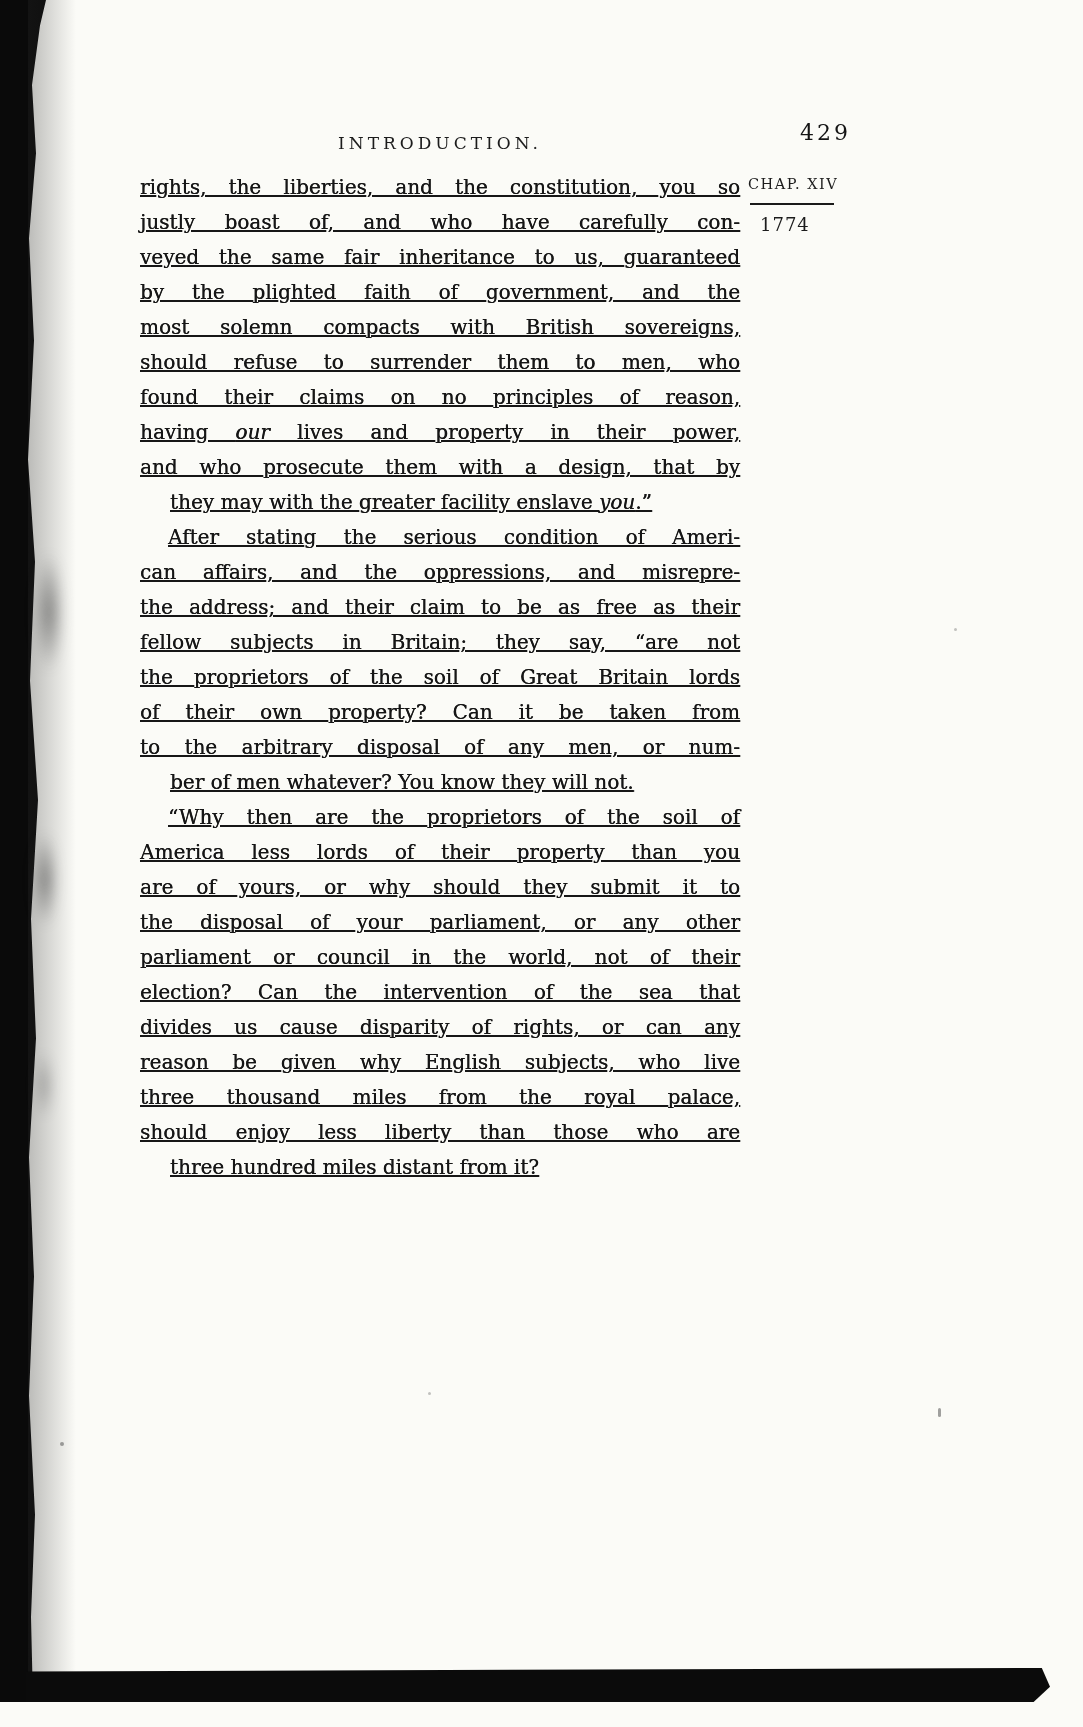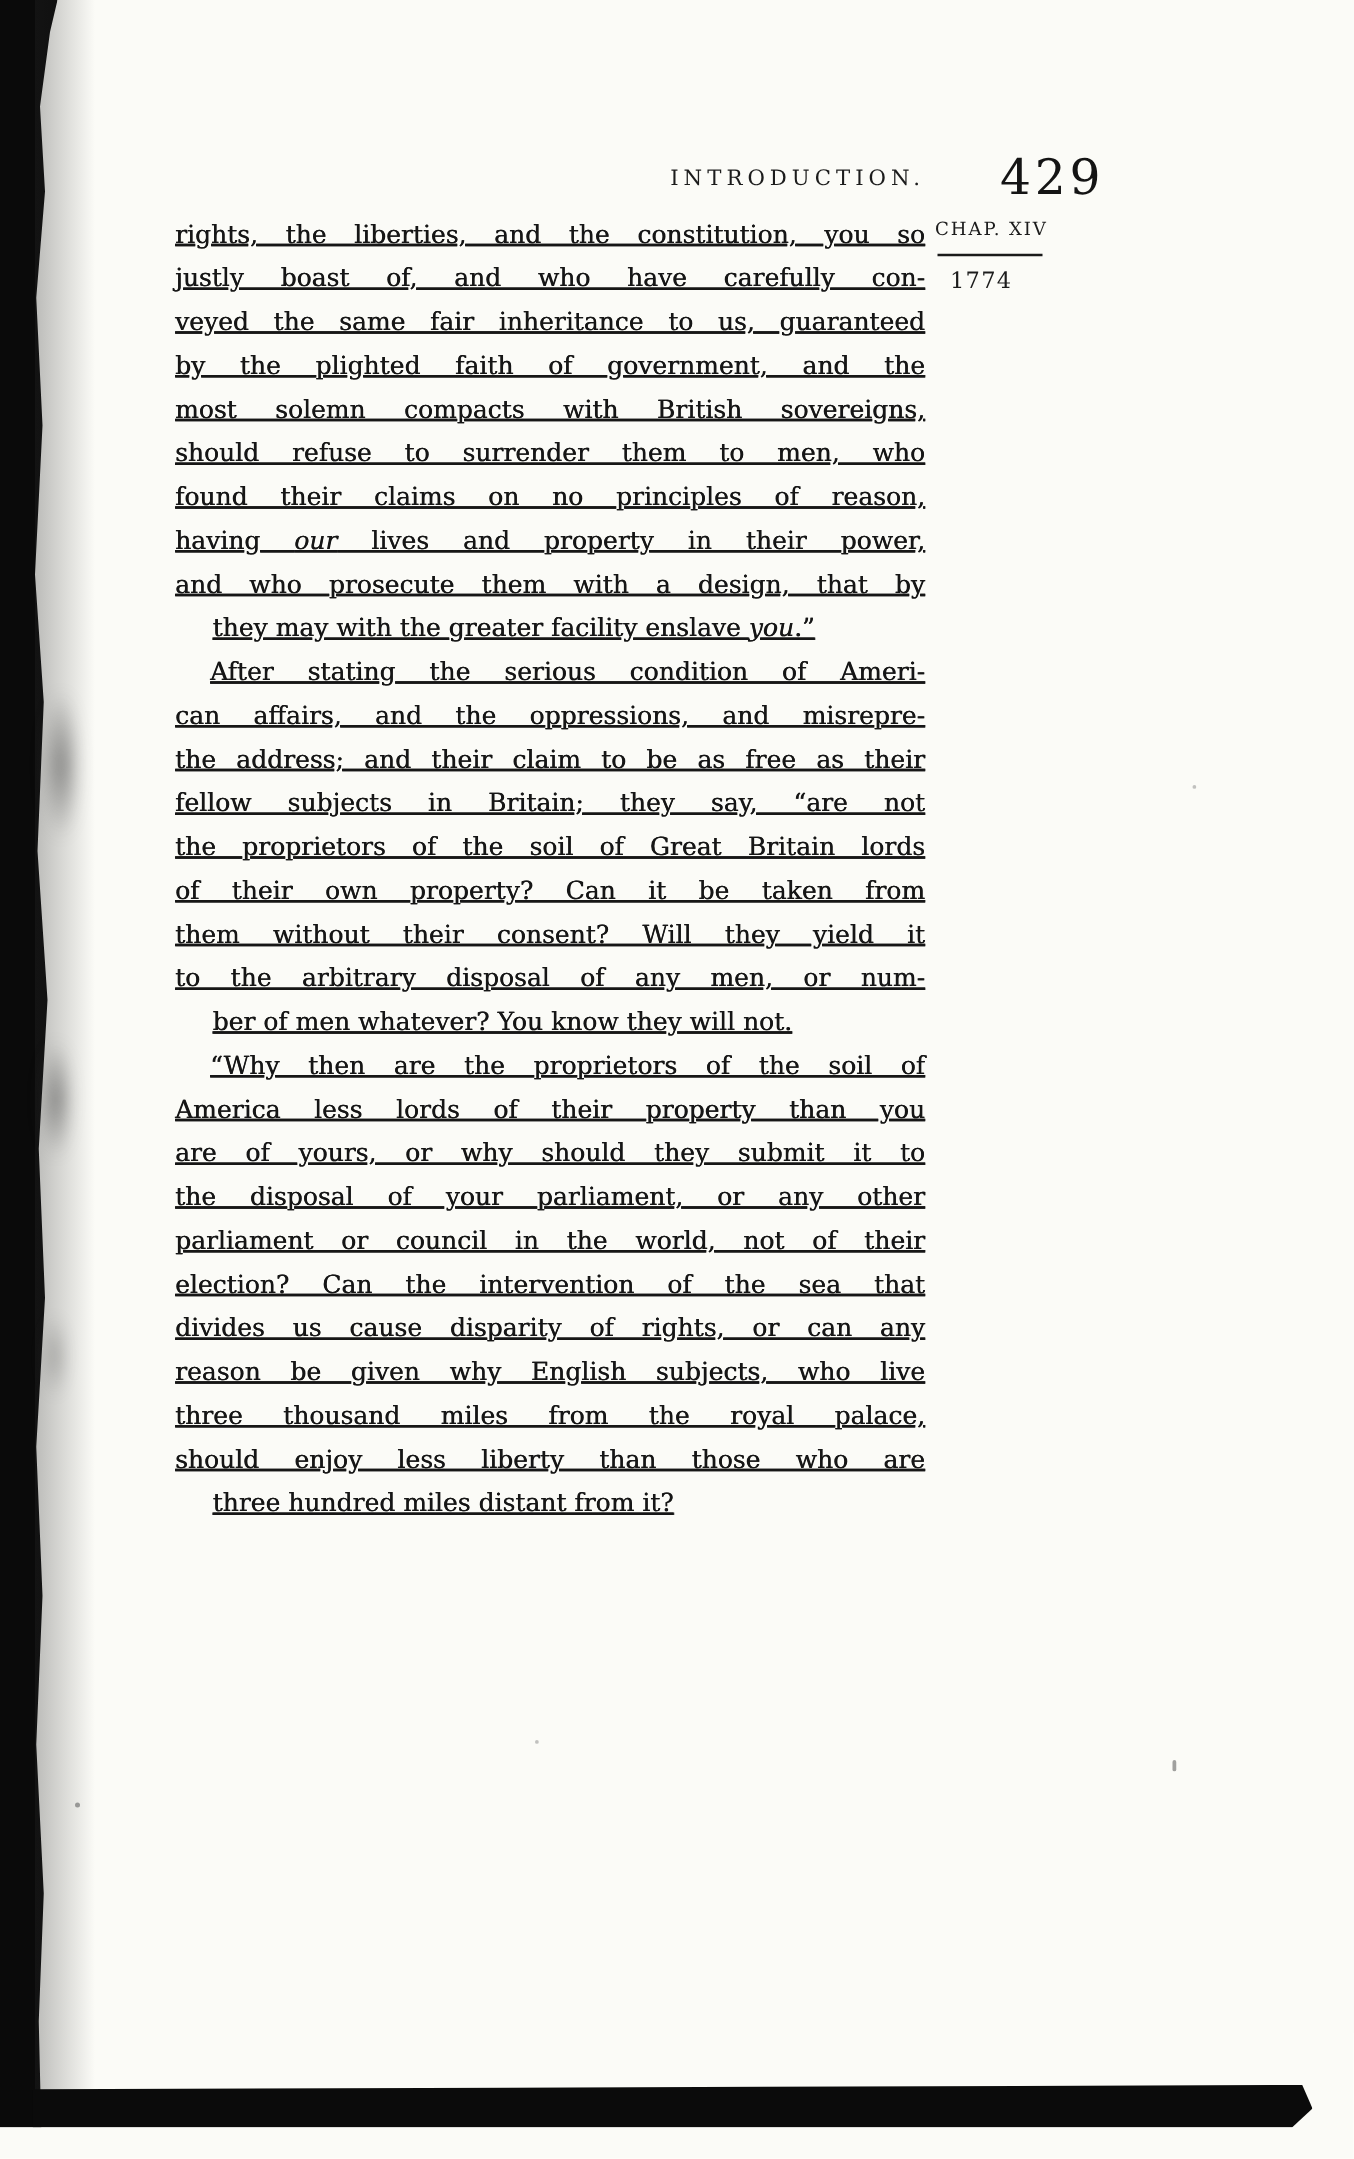--- a/index.html
+++ b/index.html
@@ -39,27 +39,27 @@
   .smudge.s3 { left: 34px; top: 1050px; width: 20px; height: 70px; opacity: .6; }
   
   .bottom-bar {
     position: absolute; left: 26px; top: 1668px;
     width: 1024px; height: 34px;
     background: #0b0b0b;
     clip-path: polygon(0 10%, 99.2% 0, 100% 55%, 98.4% 100%, 0 100%);
   }
   .running-head {
     position: absolute; left: 140px; top: 133px; width: 600px;
-    text-align: right;
+    text-align: center;
     font-size: 17px; letter-spacing: 4px;
     color: #1c1c1c;
   }
   .page-number {
     position: absolute; left: 800px; top: 120px;
-    font-size: 39px; letter-spacing: 3px;
+    font-size: 22px; letter-spacing: 3px;
     color: #141414;
   }
   .margin-notes {
     position: absolute; left: 748px; top: 176px; width: 130px;
     color: #1c1c1c;
   }
   .chapter { font-size: 14.5px; letter-spacing: 1.5px; }
   .margin-rule {
     width: 84px; height: 0;
     border-top: 2.5px solid #1a1a1a;
@@ -119,21 +119,20 @@
         <div class="line"><span>and who prosecute them with a design, that by</span></div>
         <div class="line last"><span>they may with the greater facility enslave </span><i>you</i><span>.”</span></div>
       </div>
       <div class="paragraph indented">
         <div class="line"><span>After stating the serious condition of Ameri-</span></div>
         <div class="line"><span>can affairs, and the oppressions, and misrepre-</span></div>
         <div class="line"><span>the address; and their claim to be as free as their</span></div>
         <div class="line"><span>fellow subjects in Britain; they say, “are not</span></div>
         <div class="line"><span>the proprietors of the soil of Great Britain lords</span></div>
         <div class="line"><span>of their own property? Can it be taken from</span></div>
-        <div class="line"><span>them without their consent? Will they yield it</span></div>
         <div class="line"><span>to the arbitrary disposal of any men, or num-</span></div>
         <div class="line last"><span>ber of men whatever? You know they will not.</span></div>
       </div>
       <div class="paragraph indented">
         <div class="line"><span>“Why then are the proprietors of the soil of</span></div>
         <div class="line"><span>America less lords of their property than you</span></div>
         <div class="line"><span>are of yours, or why should they submit it to</span></div>
         <div class="line"><span>the disposal of your parliament, or any other</span></div>
         <div class="line"><span>parliament or council in the world, not of their</span></div>
         <div class="line"><span>election? Can the intervention of the sea that</span></div>

